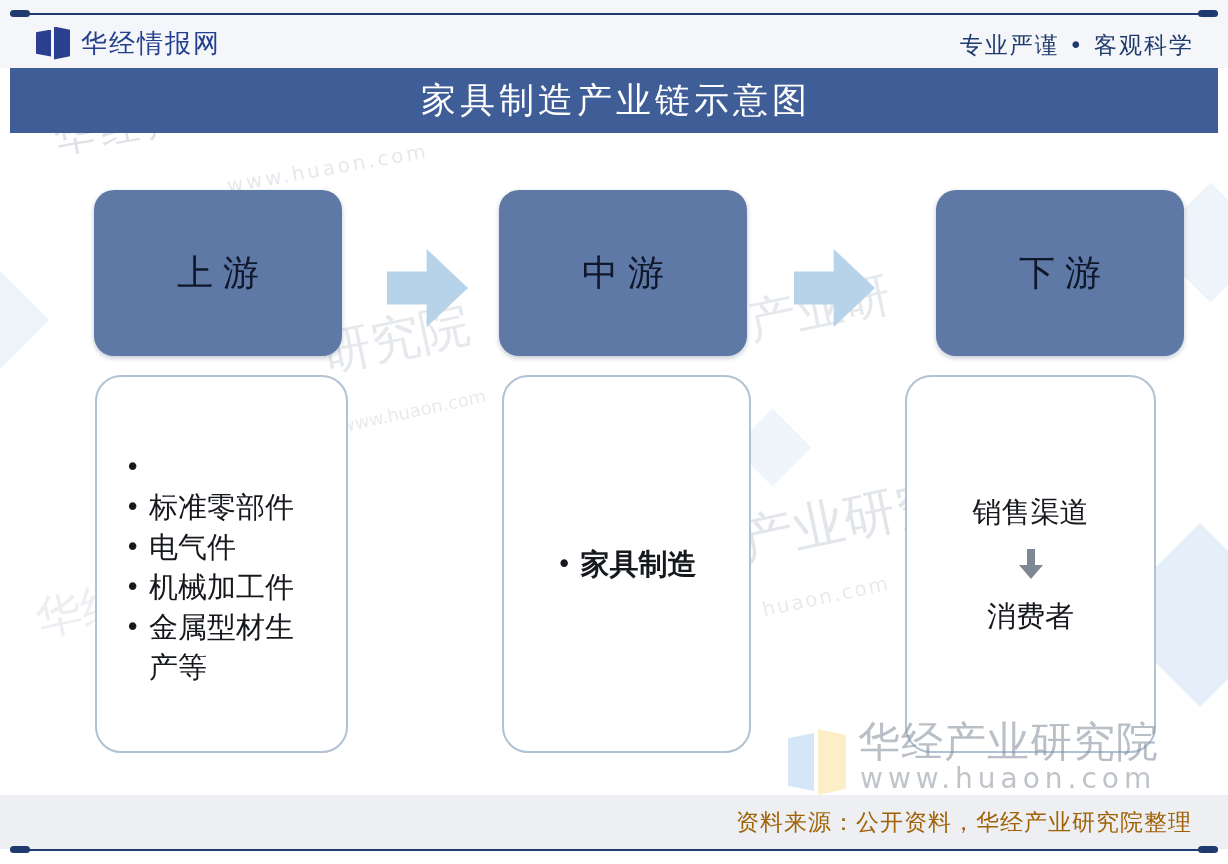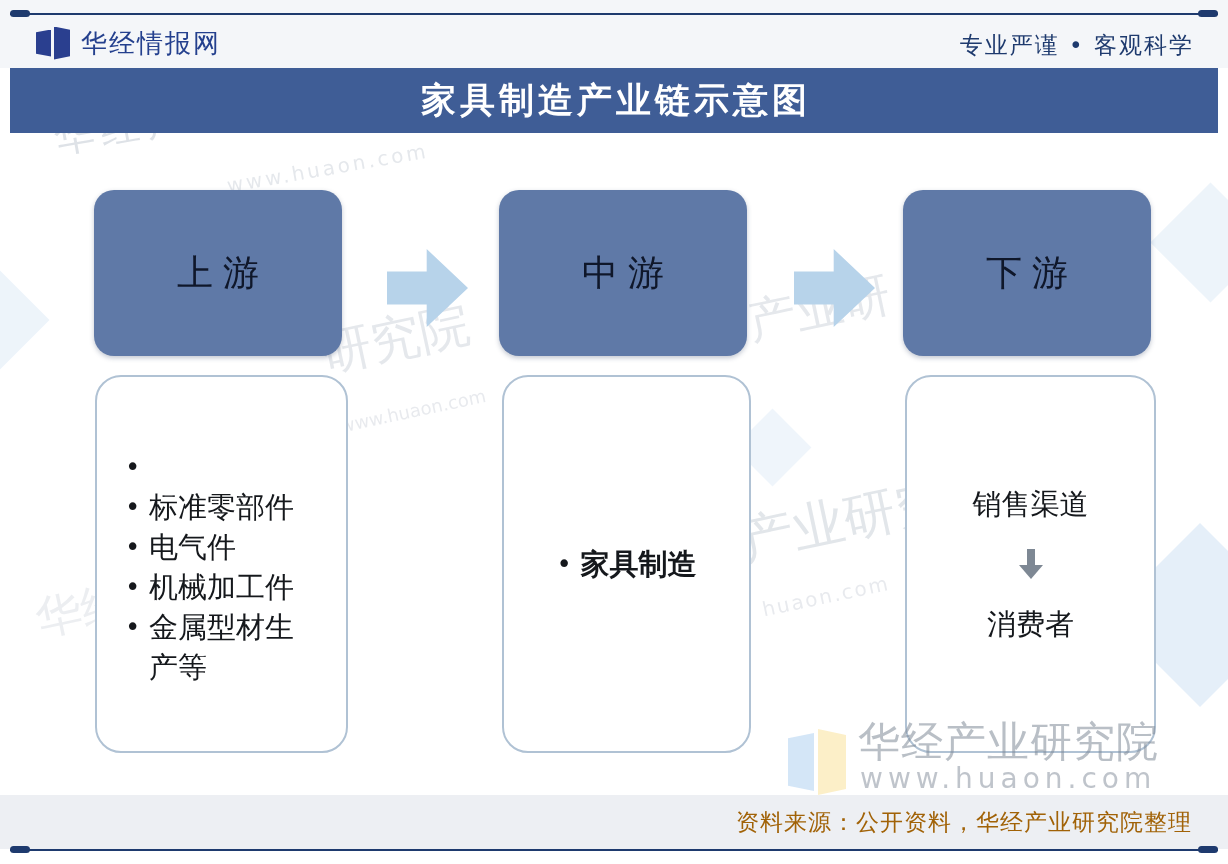--- a/index.html
+++ b/index.html
@@ -22,48 +22,48 @@
   .logo-page-l { width:15px; height:27px; background:#2a3f8f; clip-path:polygon(0 10%,100% 0,100% 100%,0 90%); }
   .logo-page-r { width:16px; height:33px; background:#2a3f8f; clip-path:polygon(0 0,100% 10%,100% 90%,0 100%); }
   .logo-text { font-size:26px; color:#24408e; letter-spacing:2px; font-weight:500; }
   .tagline { position:absolute; right:34px; top:30px; font-size:23px; color:#1e3a6e; letter-spacing:2px; z-index:5; }
 
   
   .title-bar {
     position:absolute; left:10px; top:68px; width:1208px; height:65px; background:#3f5d96; z-index:4;
     display:flex; align-items:center; justify-content:center;
   }
-  .title-bar .title { color:#ffffff; font-size:35px; font-weight:bold; letter-spacing:4px; padding-left:4px; }
+  .title-bar .title { color:#ffffff; font-size:35px; font-weight:normal; letter-spacing:4px; padding-left:4px; }
 
   
   .stage-box {
     position:absolute; top:190px; width:248px; height:166px; background:#5f79a7; border-radius:20px; z-index:2;
     display:flex; align-items:center; justify-content:center;
     box-shadow:0 2px 5px rgba(35,55,90,.28);
   }
   .stage-box .stage-label { color:#0f172a; font-size:36px; letter-spacing:10px; padding-left:10px; }
   #stage-upstream  { left:94px; }
   #stage-midstream { left:499px; }
-  #stage-downstream{ left:903px; }
+  #stage-downstream{ left:936px; }
 
   .flow-arrow {
     position:absolute; top:249px; width:81px; height:78px; background:#b7d3ea; z-index:2;
     clip-path:polygon(0 29%,49% 29%,49% 0,100% 50%,49% 100%,49% 71%,0 71%);
   }
   #flow-arrow-1 { left:387px; }
   #flow-arrow-2 { left:794px; }
 
   
   .content-box {
     position:absolute; top:375px; height:378px; background:#ffffff;
     border:2px solid #b0c2d4; border-radius:26px; z-index:2;
   }
   #detail-upstream   { left:95px;  width:253px; }
   #detail-midstream  { left:502px; width:249px; display:flex; align-items:center; justify-content:center; }
-  #detail-downstream { left:905px; width:251px; display:flex; flex-direction:column; align-items:center; justify-content:center; gap:26px; }
+  #detail-downstream { left:905px; width:251px; display:flex; flex-direction:column; align-items:center; justify-content:center; gap:18px; }
 
   .item-list { margin:70px 0 0 28px; display:flex; flex-direction:column; list-style:none; }
   .item { display:flex; align-items:flex-start; }
   .bullet { width:24px; font-size:26px; line-height:40px; color:#15181c; flex:none; }
   .item-text { font-size:29px; line-height:40px; color:#15181c; width:162px; }
   .single-item { display:flex; align-items:center; }
   .single-item .bullet { line-height:32px; }
   .single-item .item-text { width:auto; line-height:32px;font-weight:bold; }
 
   .flow-text { font-size:29px; color:#15181c; line-height:32px; }

